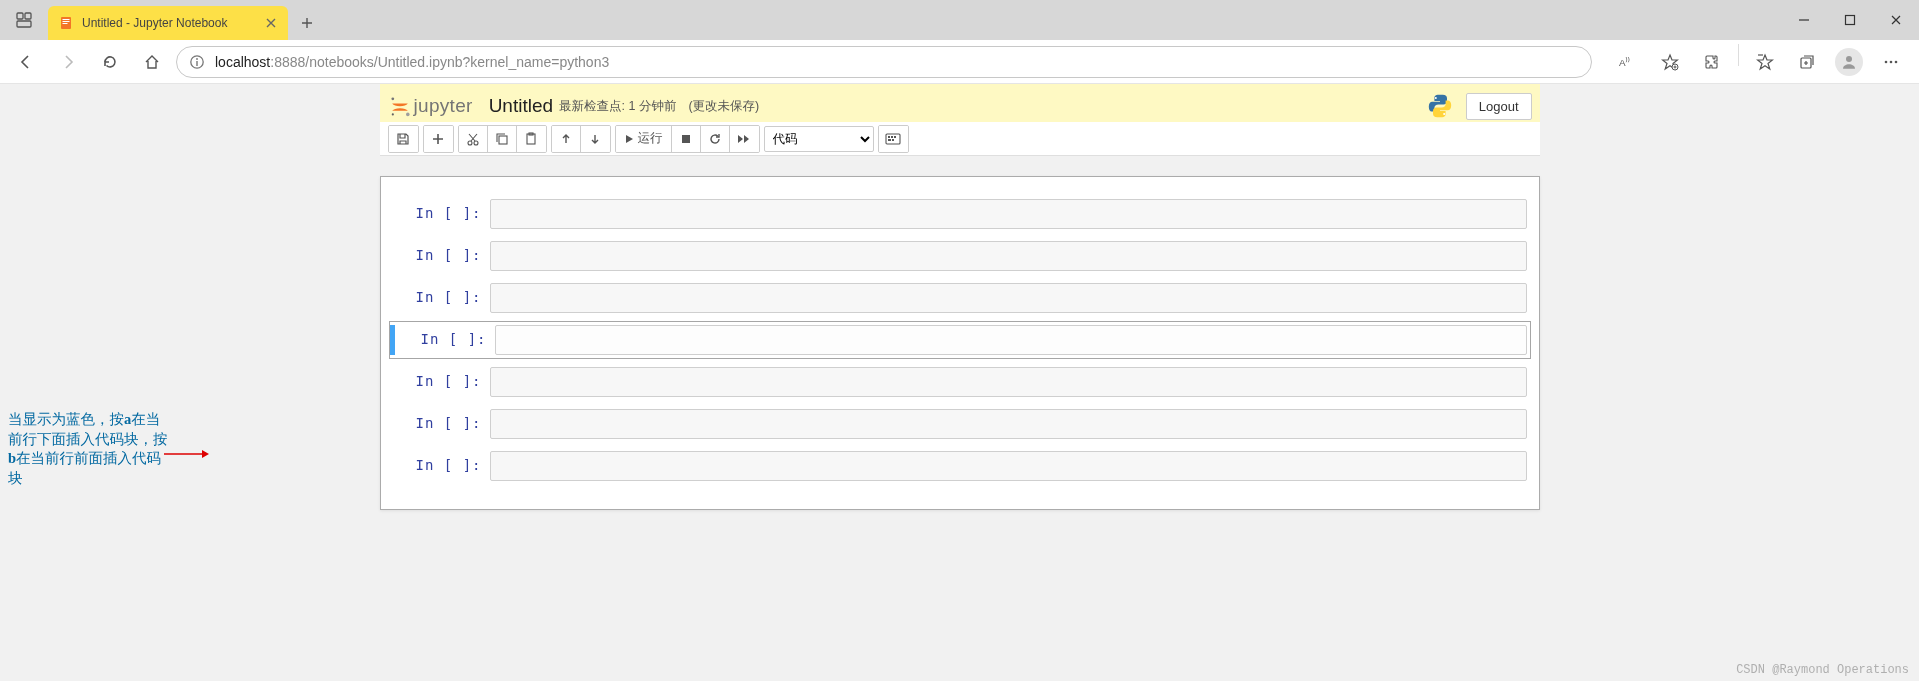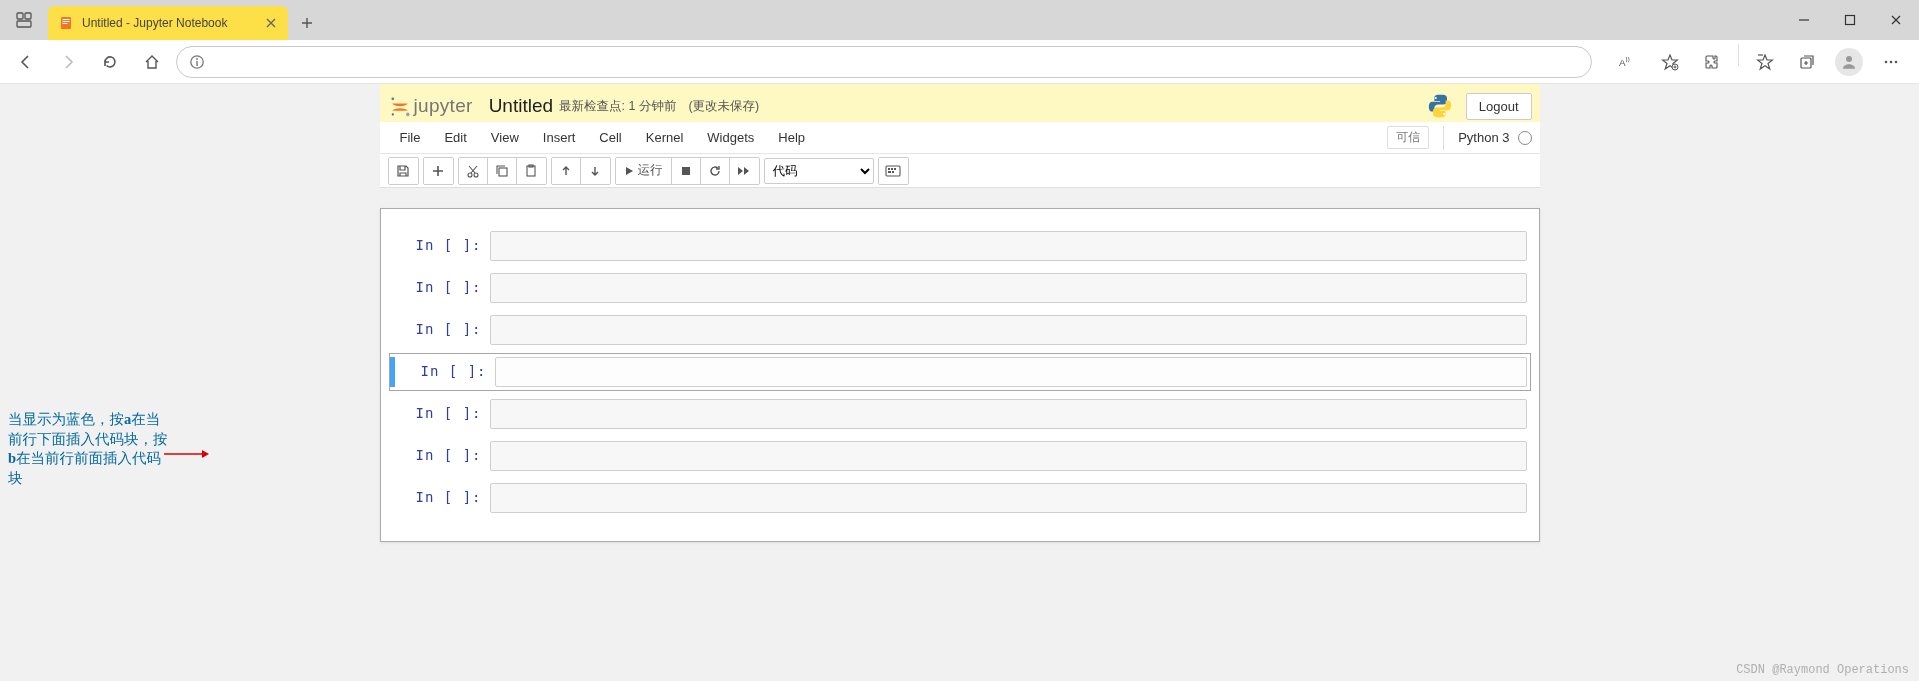--- a/index.html
+++ b/index.html
@@ -149,20 +149,21 @@
       </svg>
     </div>
   <div class="address-bar">
     <span class="secure-icon">
         <svg width="16" height="16" viewBox="0 0 16 16">
           <circle cx="8" cy="8" r="6.2" fill="none" stroke="#777" stroke-width="1.3"></circle>
           <circle cx="8" cy="5" r="0.9" fill="#777"></circle>
           <rect x="7.3" y="7" width="1.4" height="5" fill="#777"></rect>
         </svg>
       </span>
+    <span class="url"><span class="host">localhost</span><span>:8888/notebooks/Untitled.ipynb?kernel_name=python3</span></span>
   </div>
   <div class="right-icons">
     <div class="ri">
         <svg width="18" height="18" viewBox="0 0 20 20">
           <text x="0" y="14" font-size="11" fill="#555">A⁾⁾</text>
         </svg>
       </div>
     <div class="ri">
         <svg width="18" height="18" viewBox="0 0 18 18">
           <path d="M9 2 L11 7 L16.5 7 L12 10.5 L13.8 16 L9 12.8 L4.2 16 L6 10.5 L1.5 7 L7 7 Z" fill="none" stroke="#555" stroke-width="1.2"></path>
@@ -228,37 +229,20 @@
         <svg class="py-icon" viewBox="0 0 40 40">
           <path d="M19 4c-7 0-7 3-7 5v4h8v1H9c-3 0-5 2-5 7s2 7 5 7h3v-5c0-3 2-5 6-5h7c3 0 5-2 5-5V9c0-3-2-5-6-5h-5z" fill="#3673A5"></path>
           <circle cx="14" cy="8.5" r="1.5" fill="#fff"></circle>
           <path d="M21 36c7 0 7-3 7-5v-4h-8v-1h11c3 0 5-2 5-7s-2-7-5-7h-3v5c0 3-2 5-6 5h-7c-3 0-5 2-5 5v4c0 3 2 5 6 5h5z" fill="#FFD43B"></path>
           <circle cx="26" cy="31.5" r="1.5" fill="#fff"></circle>
         </svg>
         <button class="logout-btn">Logout</button>
       </div>
     </div>
 
-    <div class="jp-menubar">
-      <div class="menu-item">File</div>
-      <div class="menu-item">Edit</div>
-      <div class="menu-item">View</div>
-      <div class="menu-item">Insert</div>
-      <div class="menu-item">Cell</div>
-      <div class="menu-item">Kernel</div>
-      <div class="menu-item">Widgets</div>
-      <div class="menu-item">Help</div>
-      <div class="right">
-        <span class="trusted-box">可信</span>
-        <span class="kernel-ind">
-          <span>Python 3</span>
-          <span class="kernel-circle"></span>
-        </span>
-      </div>
-    </div>
 
     <div class="jp-toolbar">
       <div class="tb-group">
           <div class="tb-btn">
             <svg width="14" height="14" viewBox="0 0 14 14">
               <path d="M2 2h8l2 2v8H2z M4 2v4h5V2 M4 12v-3h6v3" fill="none" stroke="#555" stroke-width="1.2"></path>
             </svg>
           </div>
         </div>
       <div class="tb-group">

